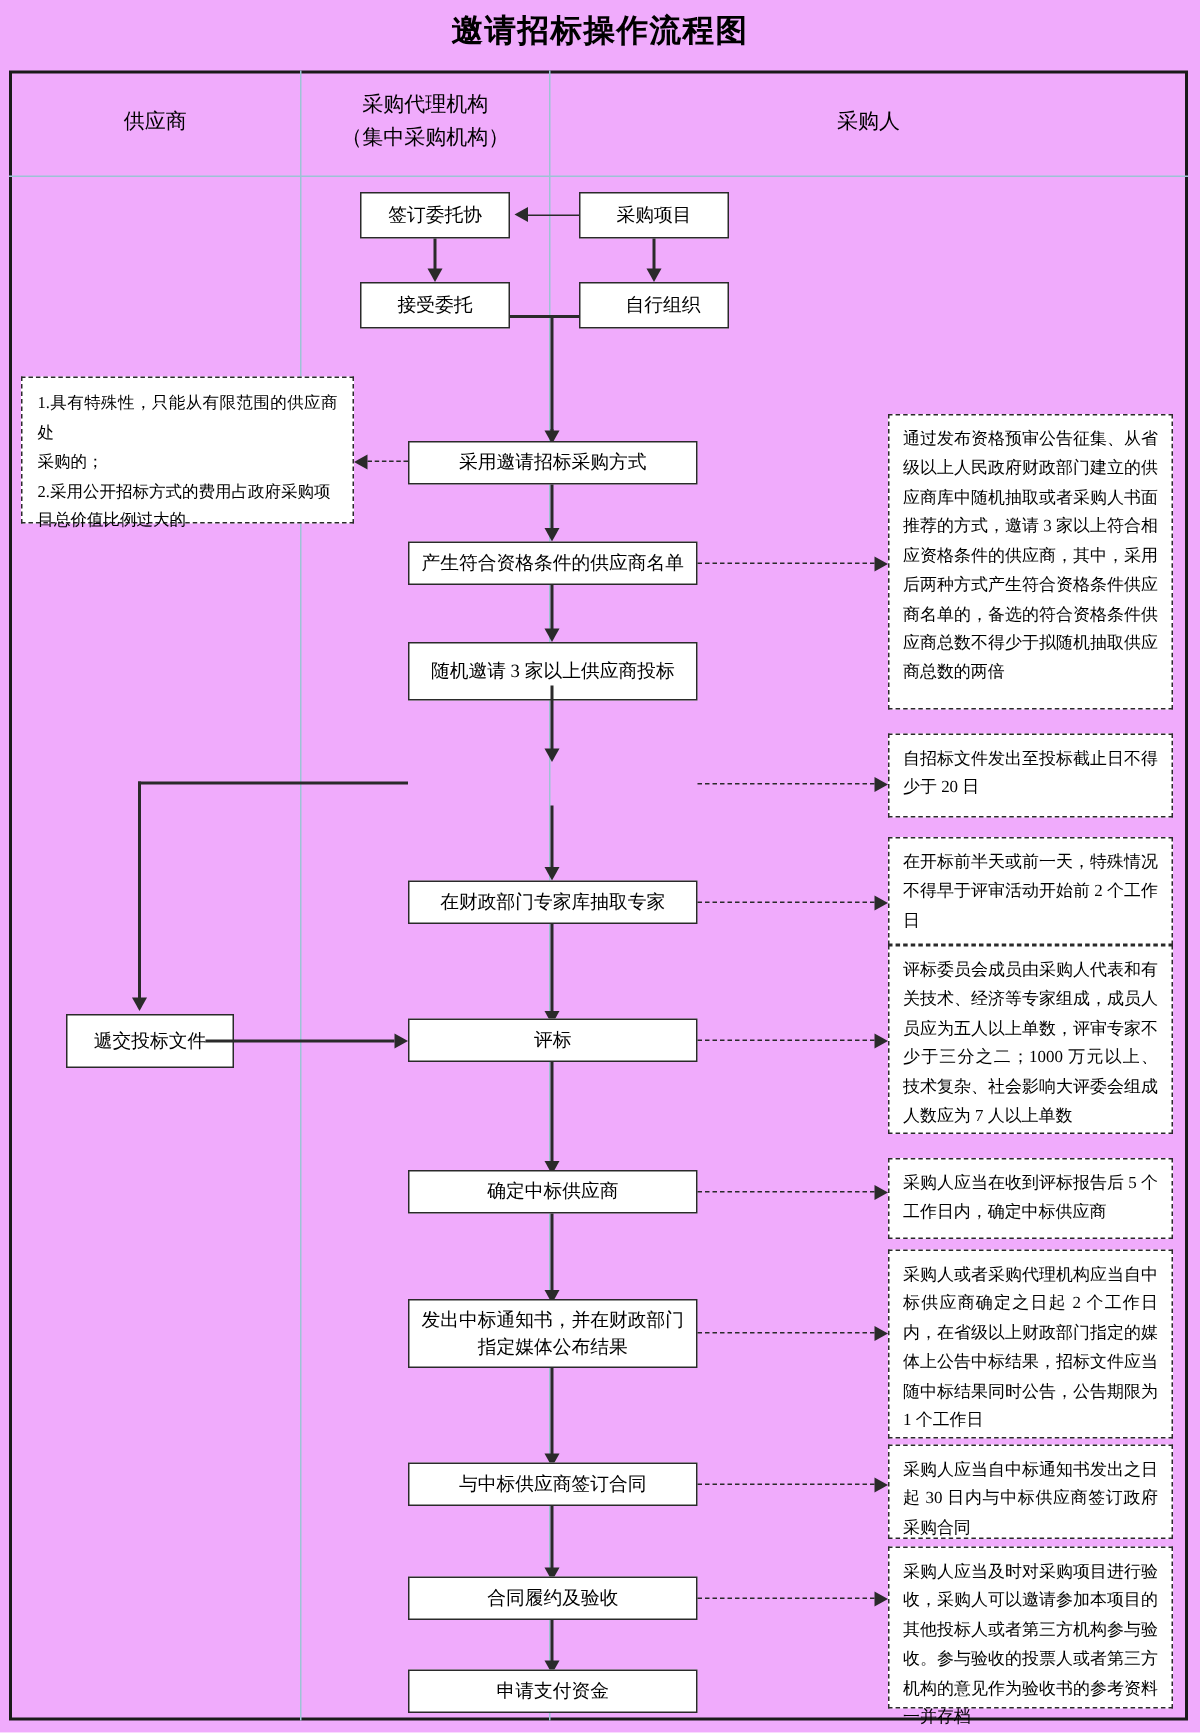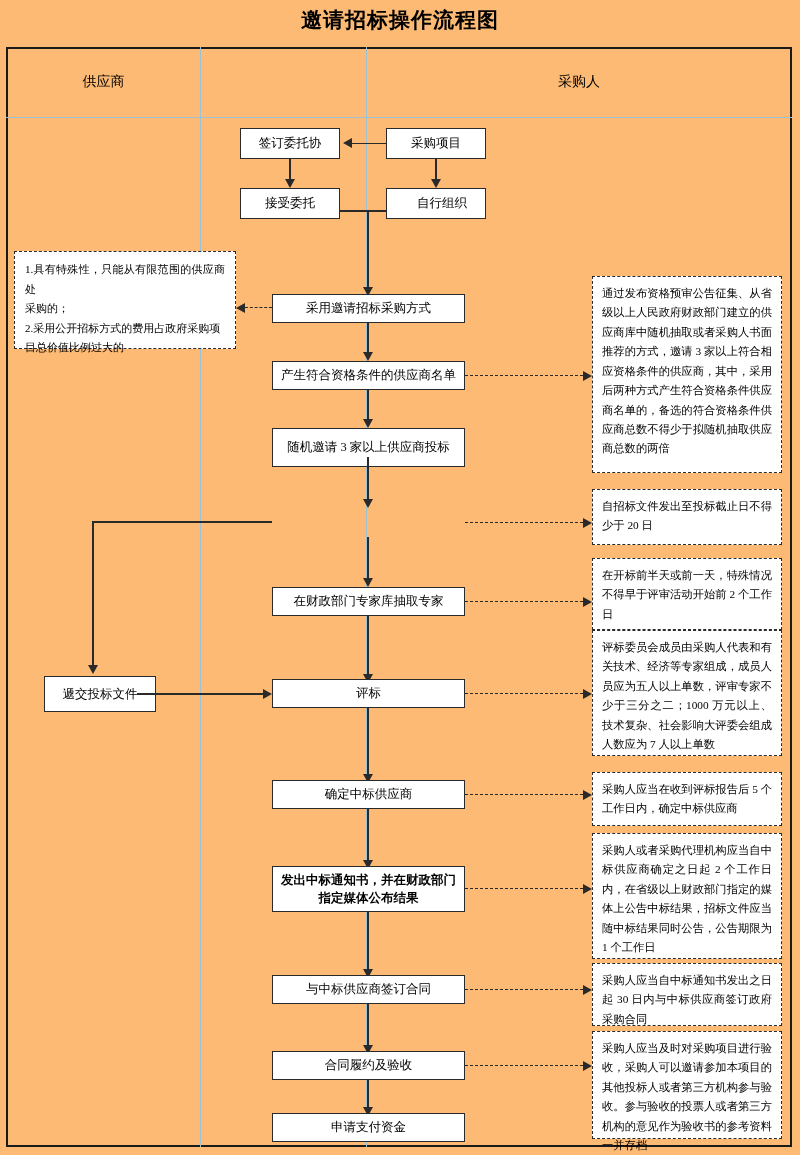--- a/index.html
+++ b/index.html
@@ -9,21 +9,21 @@
   }
   body {
     font-family: "Liberation Serif", "DejaVu Serif", serif;
     color: #000000;
   }
   #page {
     position: relative;
     width: 800px;
     height: 1155px;
     overflow: hidden;
-    background: #fdba74;
+    background: #f0abfc;
   }
   
   .title {
     position: absolute;
     left: 0;
     top: 6px;
     width: 800px;
     text-align: center;
     font-size: 21px;
     font-weight: bold;
@@ -145,20 +145,24 @@
   <div class="title">邀请招标操作流程图</div>
 
   <div class="frame"></div>
   <div class="vdiv d1"></div>
   <div class="vdiv d2"></div>
   <div class="hdiv"></div>
 
   <div class="colhead c1">
     <span>供应商</span>
   </div>
+  <div class="colhead c2">
+    <span>采购代理机构</span>
+    <span>（集中采购机构）</span>
+  </div>
   <div class="colhead c3">
     <span>采购人</span>
   </div>
 
   <div class="box" style="left:240px; top:128px; width:100px; height:31px;">签订委托协</div>
   <div class="box" style="left:386px; top:128px; width:100px; height:31px;">采购项目</div>
 
   <div class="ln hln" style="left:352px; top:142.5px; width:34px;"></div>
   <div class="arrow left" style="left:343px; top:138px;"></div>
 
@@ -237,21 +241,21 @@
   <div class="arrow down" style="left:363px; top:774px;"></div>
 
   <div class="box" style="left:272px; top:780px; width:193px; height:29px;">确定中标供应商</div>
   <div class="dln-h" style="left:465px; top:794px; width:118px;"></div>
   <div class="arrow right" style="left:583px; top:789.5px;"></div>
   <div class="note" style="left:592px; top:772px; width:190px; height:54px;">采购人应当在收到评标报告后 5 个工作日内，确定中标供应商</div>
 
   <div class="ln vln" style="left:367px; top:809px; height:52px;"></div>
   <div class="arrow down" style="left:363px; top:860px;"></div>
 
-  <div class="box" style="left:272px; top:866px; width:193px; height:46px; flex-direction:column;font-weight:bold;">
+  <div class="box" style="left:272px; top:866px; width:193px; height:46px; flex-direction:column;">
     <span>发出中标通知书，并在财政部门</span>
     <span>指定媒体公布结果</span>
   </div>
   <div class="dln-h" style="left:465px; top:888px; width:118px;"></div>
   <div class="arrow right" style="left:583px; top:883.5px;"></div>
   <div class="note" style="left:592px; top:833px; width:190px; height:126px;">采购人或者采购代理机构应当自中标供应商确定之日起 2 个工作日内，在省级以上财政部门指定的媒体上公告中标结果，招标文件应当随中标结果同时公告，公告期限为 1 个工作日</div>
 
   <div class="ln vln" style="left:367px; top:912px; height:58px;"></div>
   <div class="arrow down" style="left:363px; top:969px;"></div>
 

